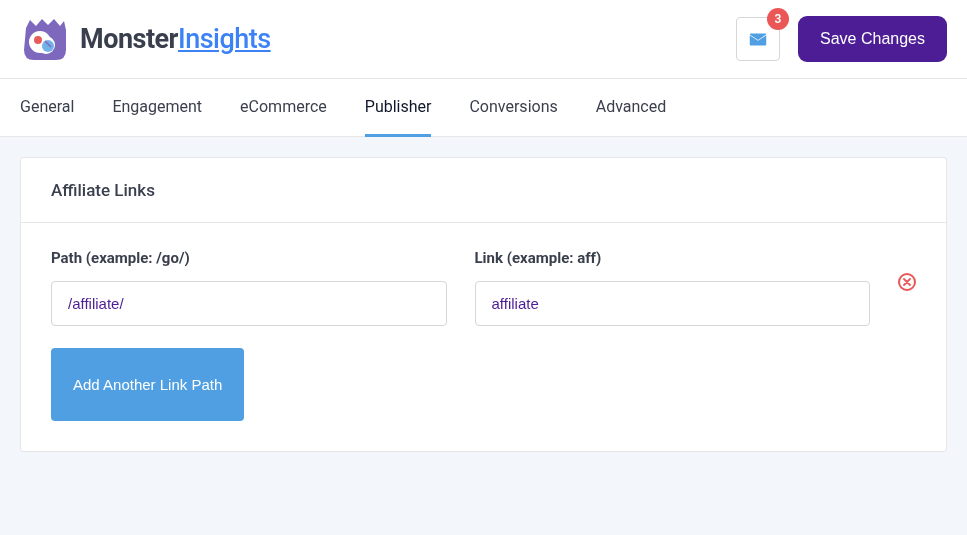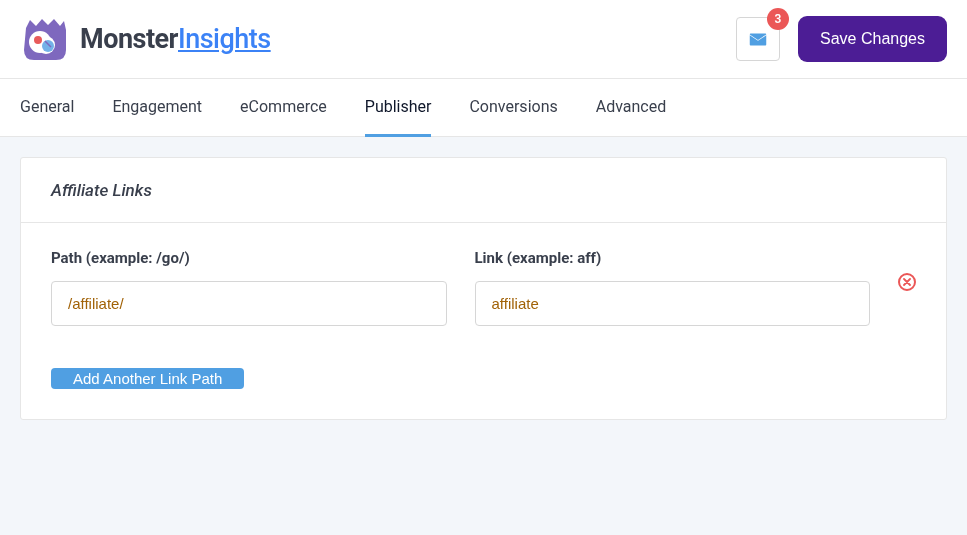--- a/index.html
+++ b/index.html
@@ -108,21 +108,20 @@
       padding: 20px;
     }
     .card {
       background: #fff;
       border: 1px solid #e6e6e6;
       border-radius: 3px;
     }
     .card-header {
       padding: 22px 30px;
       border-bottom: 1px solid #e6e6e6;
-      font-style: italic;
     }
     .card-title {
       font-size: 17px;
       color: #393f4c;
       font-weight: 500;
     }
     .card-body {
       padding: 26px 30px 30px 30px;
     }
     .description {
@@ -163,21 +162,21 @@
       font-size: 15px;
       font-weight: 700;
       color: #393f4c;
     }
     .field-input {
       width: 100%;
       padding: 13px 16px;
       border: 1px solid #d6d6d6;
       border-radius: 4px;
       font-size: 15px;
-      color: #a16207;
+      color: #4c1d95;
       outline: none;
     }
     .remove-col {
       display: flex;
       align-items: center;
       padding-bottom: 12px;
     }
     .remove-btn {
       width: 18px;
       height: 18px;
@@ -188,24 +187,23 @@
       justify-content: center;
       cursor: pointer;
       color: #eb5757;
       background: #fff;
     }
     .add-btn {
       background: #509fe2;
       color: #fff;
       border: none;
       border-radius: 4px;
-      padding: 2px 22px;
-      font-size: 15px;
-      cursor: pointer;
-      margin-top: 20px;
+      padding: 28px 22px;
+      font-size: 15px;
+      cursor: pointer;
     }
   </style>
 </head>
 <body>
 
 <div class="header">
   <div class="logo-wrap">
     <div class="logo-monster">
       <svg viewBox="0 0 50 50" width="50" height="50">
         <path d="M 6 14 L 10 6 L 16 12 L 22 5 L 28 11 L 34 5 L 40 12 L 44 7 L 46 16 L 46 36 Q 46 46 36 46 L 14 46 Q 4 46 4 36 Z" fill="#7e68be"></path>

